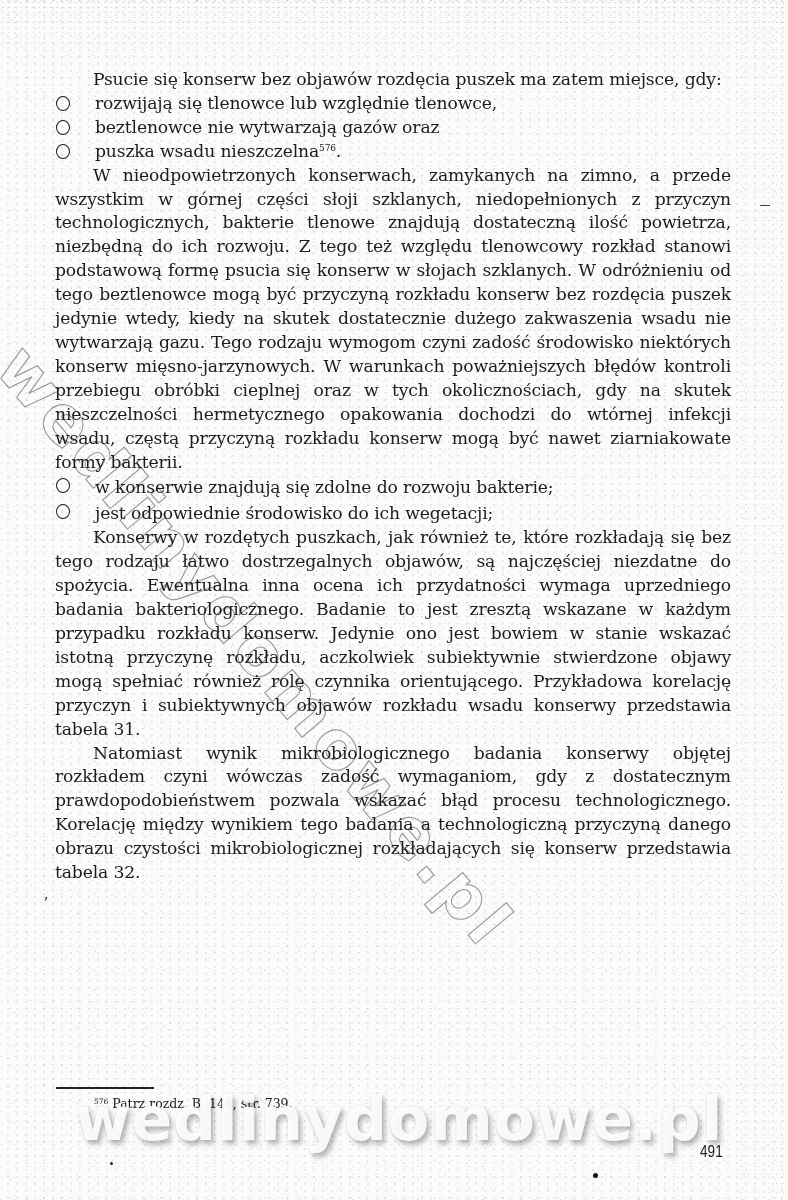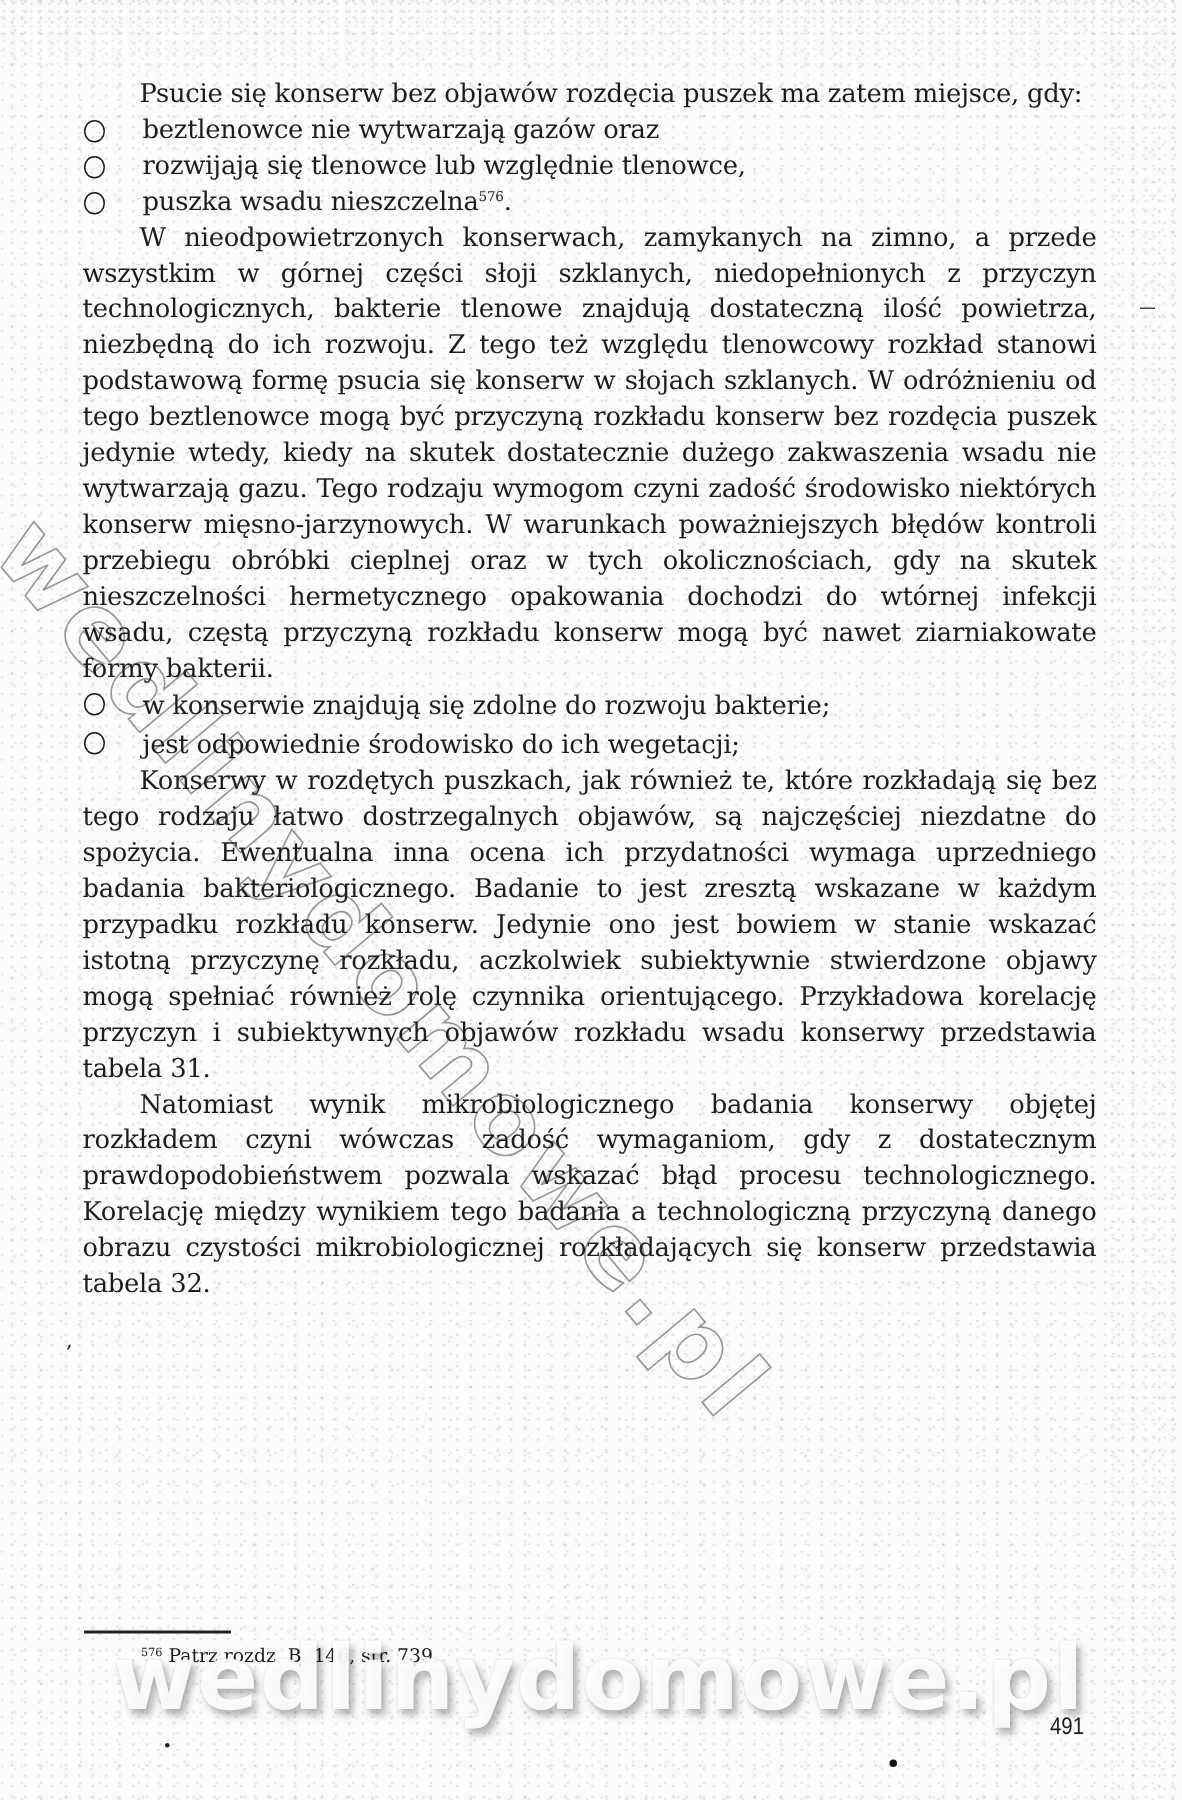--- a/index.html
+++ b/index.html
@@ -30,21 +30,21 @@
     mask-image: linear-gradient(to bottom, #000 0%, transparent 100%);
   }
   .noise-right {
     position: absolute; top: 0; bottom: 0; right: 0; width: 50px; pointer-events: none;
     background-image: radial-gradient(circle, rgba(0,0,0,0.3) 0.5px, transparent 1px);
     background-size: 7px 9px;
     opacity: 0.35;
   }
 
   .page {
-    position: absolute; left: 55px; top: 52px; width: 676px;
+    position: absolute; left: 55px; top: 68px; width: 676px;
     font-size: 17.2px; line-height: 23.9px;
     letter-spacing: -0.15px;
   }
   .para {
     margin: 0;
     text-align: justify;
     text-indent: 38px;
     hyphens: none;
   }
   .list { margin: 0; padding: 0; list-style: none; }
@@ -115,25 +115,25 @@
 <div class="noise-right"></div>
 
 <div class="watermark-diag">wedlinydomowe.pl</div>
 
 <div class="page">
   <p class="para">Psucie się konserw bez objawów rozdęcia puszek ma zatem miejsce, gdy:</p>
 
   <ul class="list">
     <li>
       <span class="bullet-icon"></span>
-      <span>beztlenowce nie wytwarzają gazów oraz</span>
+      <span>rozwijają się tlenowce lub względnie tlenowce,</span>
     </li>
     <li>
       <span class="bullet-icon"></span>
-      <span>rozwijają się tlenowce lub względnie tlenowce,</span>
+      <span>beztlenowce nie wytwarzają gazów oraz</span>
     </li>
     <li>
       <span class="bullet-icon"></span>
       <span>puszka wsadu nieszczelna</span><sup>576</sup><span>.</span>
     </li>
   </ul>
 
   <p class="para">W nieodpowietrzonych konserwach, zamykanych na zimno, a przede wszystkim w górnej części słoji szklanych, niedopełnionych z przyczyn technologicznych, bakterie tlenowe znajdują dostateczną ilość powietrza, niezbędną do ich rozwoju. Z tego też względu tlenowcowy rozkład stanowi podstawową formę psucia się konserw w słojach szklanych. W odróżnieniu od tego beztlenowce mogą być przyczyną rozkładu konserw bez rozdęcia puszek jedynie wtedy, kiedy na skutek dostatecznie dużego zakwaszenia wsadu nie wytwarzają gazu. Tego rodzaju wymogom czyni zadość środowisko niektórych konserw mięsno-jarzynowych. W warunkach poważniejszych błędów kontroli przebiegu obróbki cieplnej oraz w tych okolicznościach, gdy na skutek nieszczelności hermetycznego opakowania dochodzi do wtórnej infekcji wsadu, częstą przyczyną rozkładu konserw mogą być nawet ziarniakowate formy bakterii.</p>
 
   <ul class="list second">

